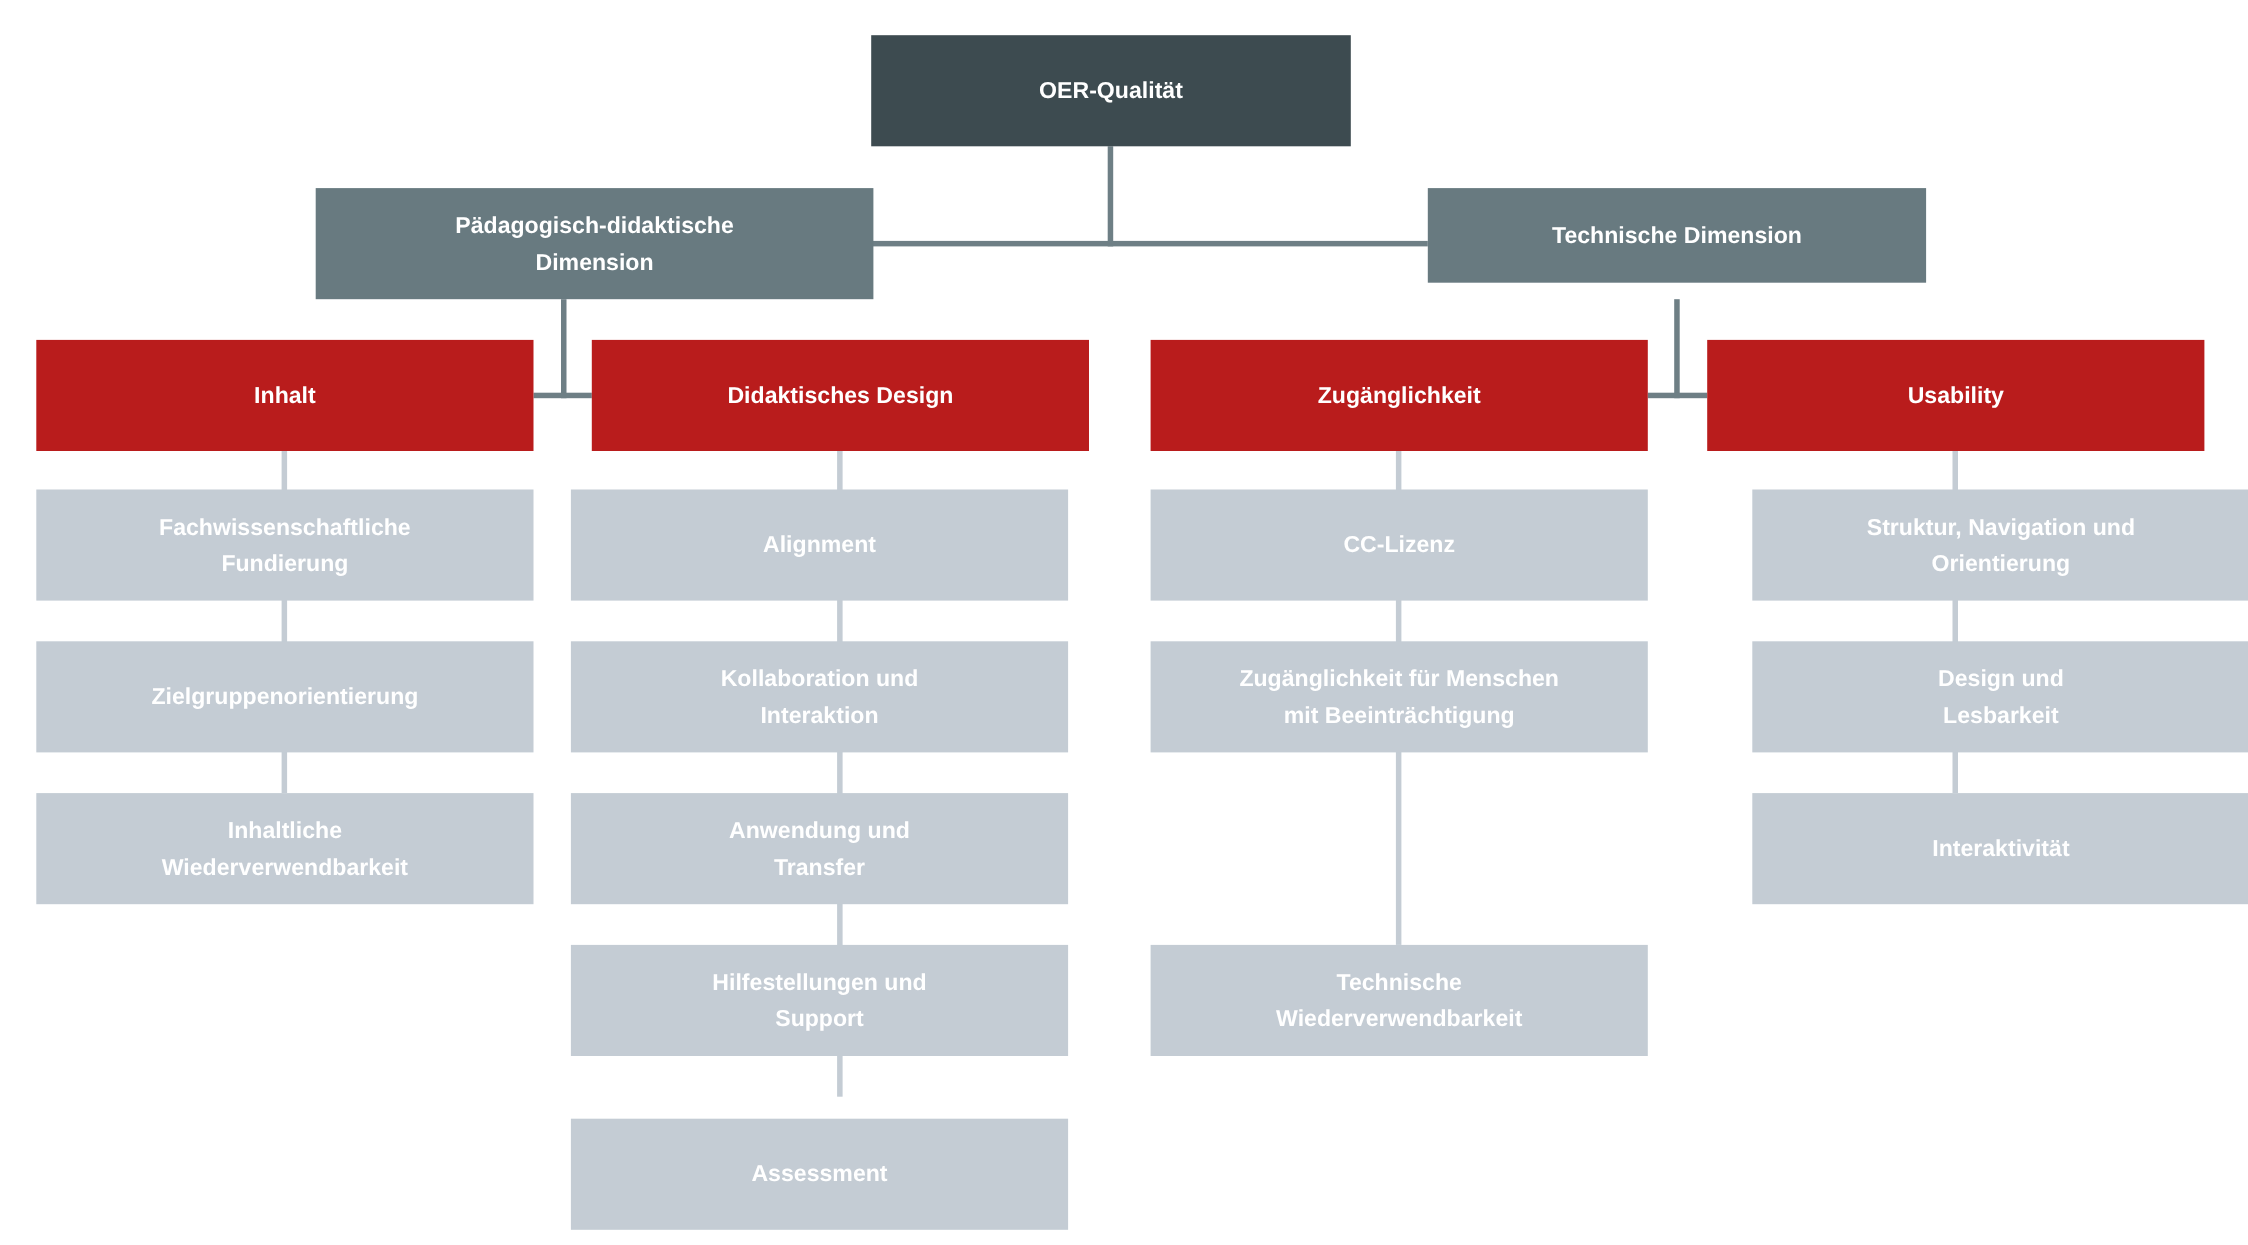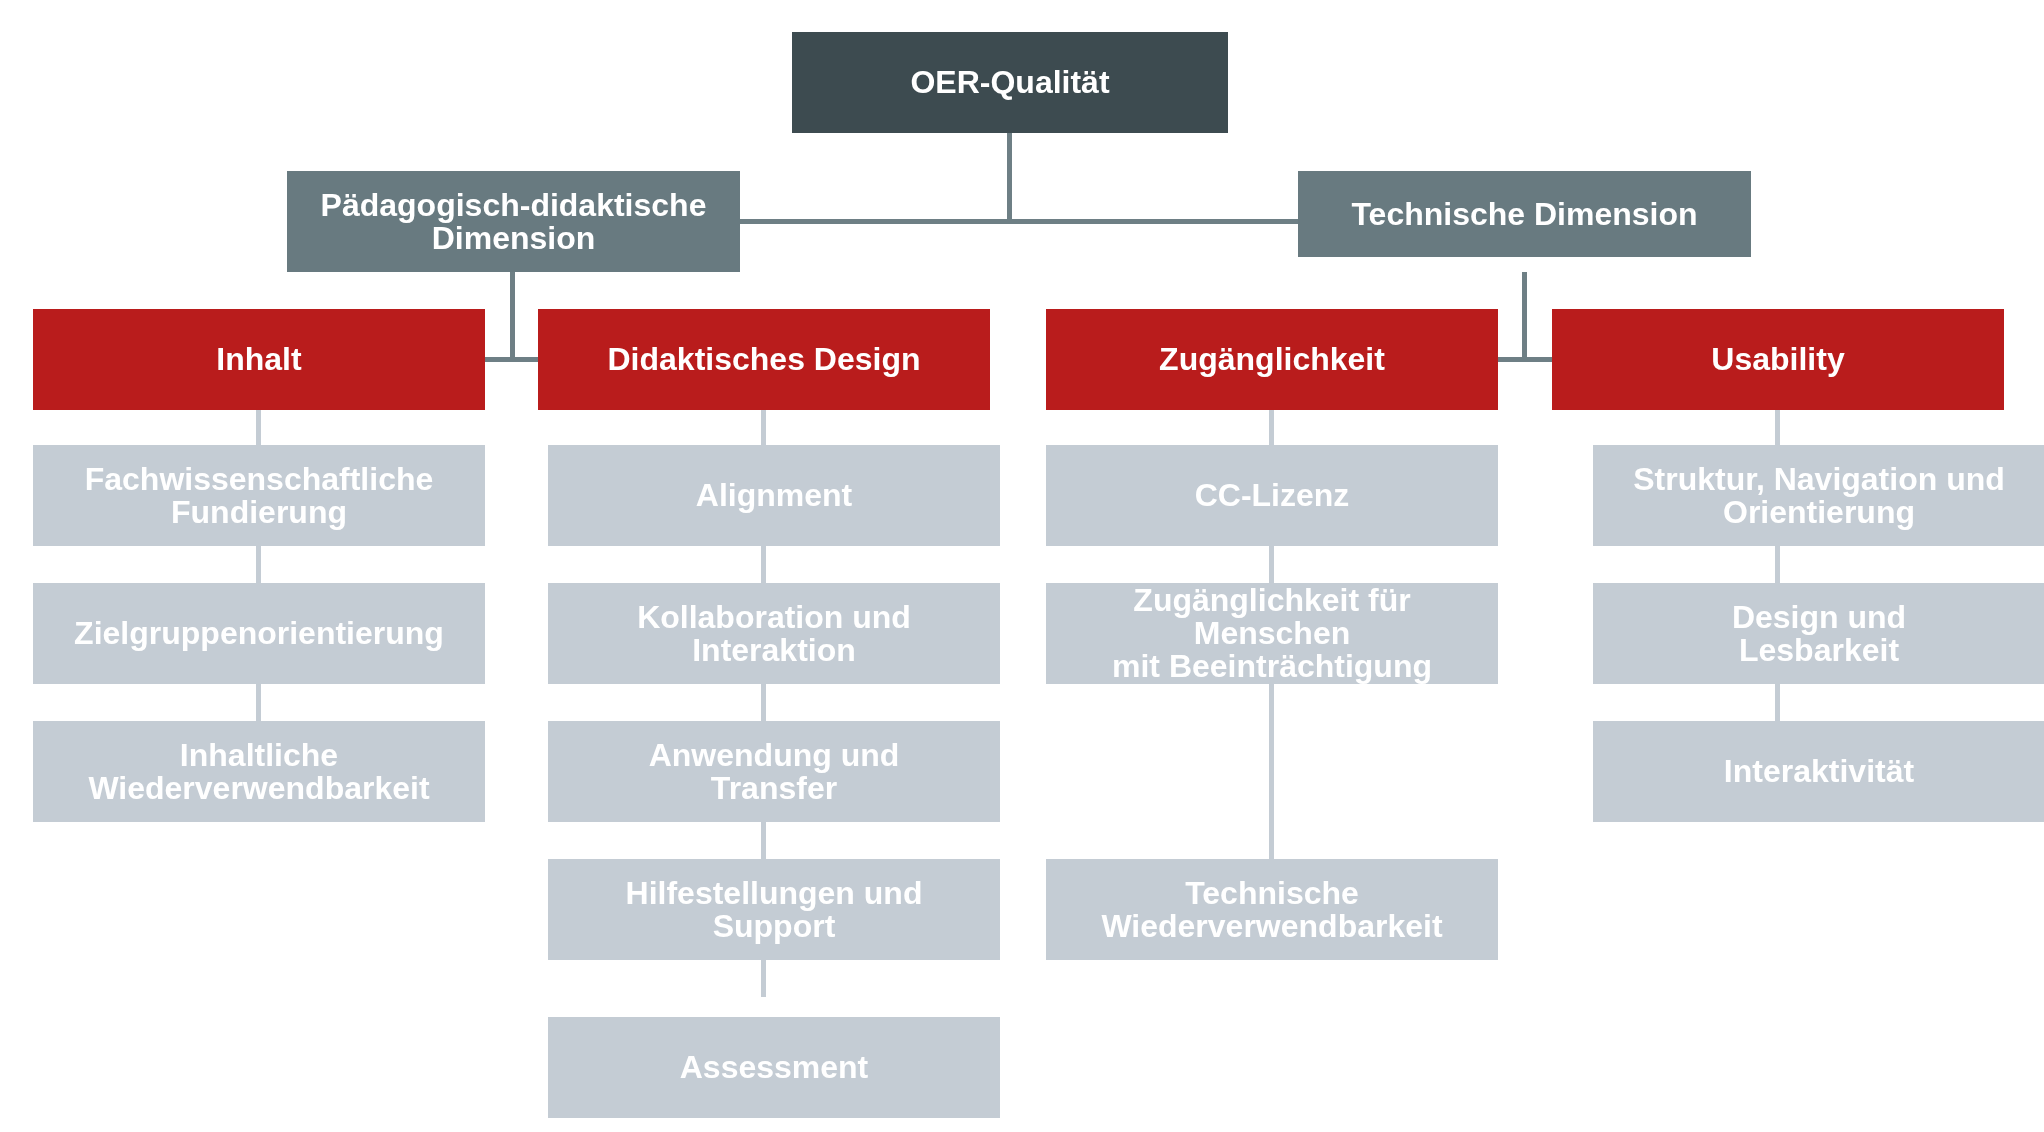--- a/index.html
+++ b/index.html
@@ -16,21 +16,21 @@
     overflow: hidden;
   }
   .box {
     position: absolute;
     display: flex;
     align-items: center;
     justify-content: center;
     text-align: center;
     color: #ffffff;
     font-weight: bold;
-    font-size: 32px;
+    font-size: 21px;
     line-height: 33px;
     white-space: pre-line;
     box-sizing: border-box;
     padding: 5px 14px;
     z-index: 2;
   }
   .lvl1 { background: #3d4b50; }
   .lvl2 { background: #687a80; }
   .lvl3 { background: #b91c1c; }
   .lvl4 { background: #c4ccd4; }
@@ -38,34 +38,34 @@
     position: absolute;
     z-index: 1;
   }
   .con-dark { background: #6e7f85; }
   .con-light { background: #c4ccd4; }
 
   
   .root-box   { left: 792px;  top: 32px;  width: 436px; height: 101px; }
 
   
-  .dim-left   { left: 287px;  top: 171px; width: 453px; height: 101px; }
+  .dim-left   { left: 287px;  top: 171px; width: 507px; height: 101px; }
   .dim-right  { left: 1298px; top: 171px; width: 453px; height: 86px; }
 
   
   .cat        { top: 309px; width: 452px; height: 101px; }
   .cat-0 { left: 33px; }
   .cat-1 { left: 538px; }
   .cat-2 { left: 1046px; }
   .cat-3 { left: 1552px; }
 
   
   .item       { width: 452px; height: 101px; }
   .col-0 { left: 33px; }
-  .col-1 { left: 548px; }
+  .col-1 { left: 519px; }
   .col-2 { left: 1046px; }
   .col-3 { left: 1593px; }
   .row-0 { top: 445px; }
   .row-1 { top: 583px; }
   .row-2 { top: 721px; }
   .row-3 { top: 859px; }
   .row-4 { top: 997px; margin-top: 20px; }
 
   
   .con-root-drop      { left: 1007px; top: 133px; width: 5px;   height: 91px; }

